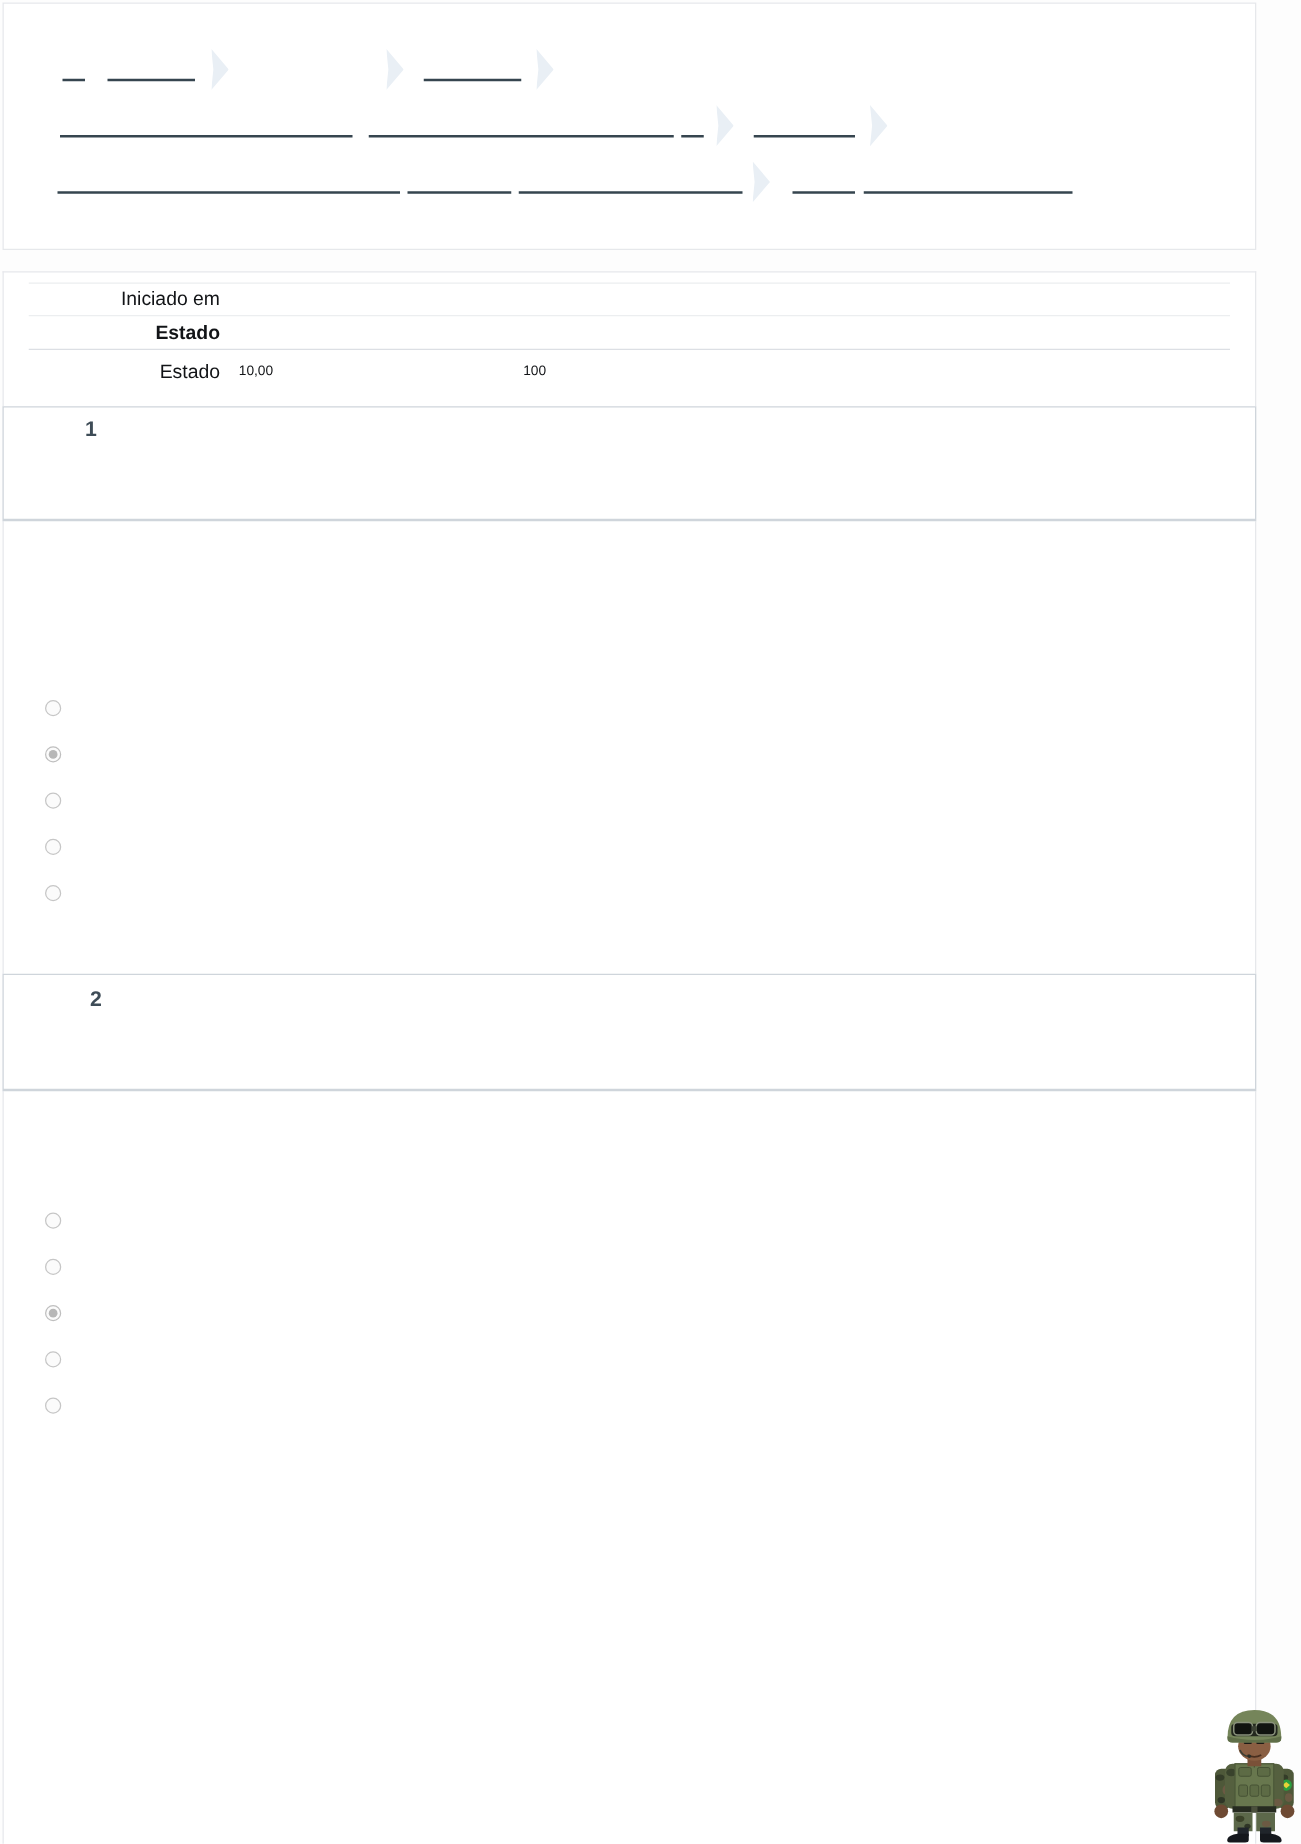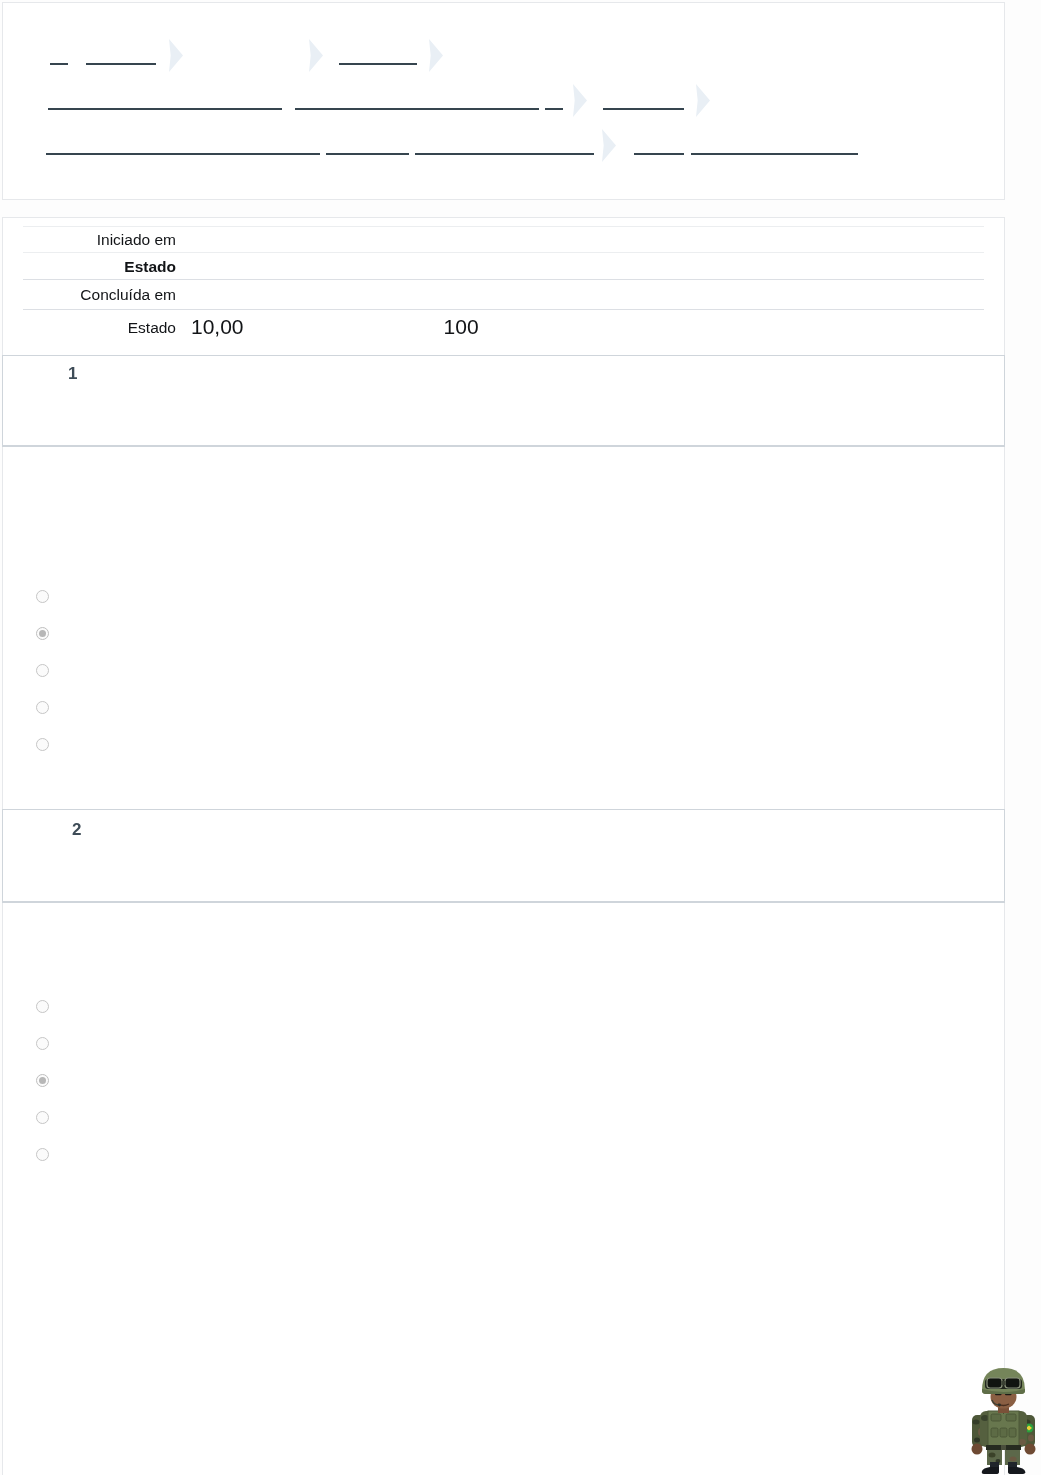--- a/index.html
+++ b/index.html
@@ -37,21 +37,21 @@
     border-top:1px solid #eceef0;
   }
   .srow.dark{border-top-color:#dcdfe4;}
   .srow .lbl{
     width:153px;text-align:right;
     font-size:15.5px;color:#121417;line-height:23px;
     flex:none;
   }
   .srow.wrap .lbl{width:86px;margin-left:67px;}
   .srow .val{
-    padding-left:15px;font-size:21px;color:#121417;
+    padding-left:15px;font-size:11px;color:#121417;
     display:flex;align-items:center;
   }
   .r1{height:25px;} .r2{height:26px;font-weight:bold;} .r3{height:29px;}
   .r4{height:53px;} .r5{height:34px;}
   .val .gap{display:inline-block;width:200px;}
 
   
   .qbox{
     margin:0 -1px;
     border:1px solid #cfd5db;border-bottom-width:2px;
@@ -117,24 +117,20 @@
 
 <div class="card main-card">
 
   <div class="summary">
     <div class="srow r1">
       <div class="lbl">Iniciado em</div>
       <div class="val"></div>
     </div>
     <div class="srow r2">
       <div class="lbl">Estado</div>
-      <div class="val"></div>
-    </div>
-    <div class="srow r3 dark">
-      <div class="lbl">Concluída em</div>
       <div class="val"></div>
     </div>
     <div class="srow r5 dark">
       <div class="lbl">Estado</div>
       <div class="val">
         <span>10,00</span>
         <span class="gap"></span>
         <span>100</span>
       </div>
     </div>

